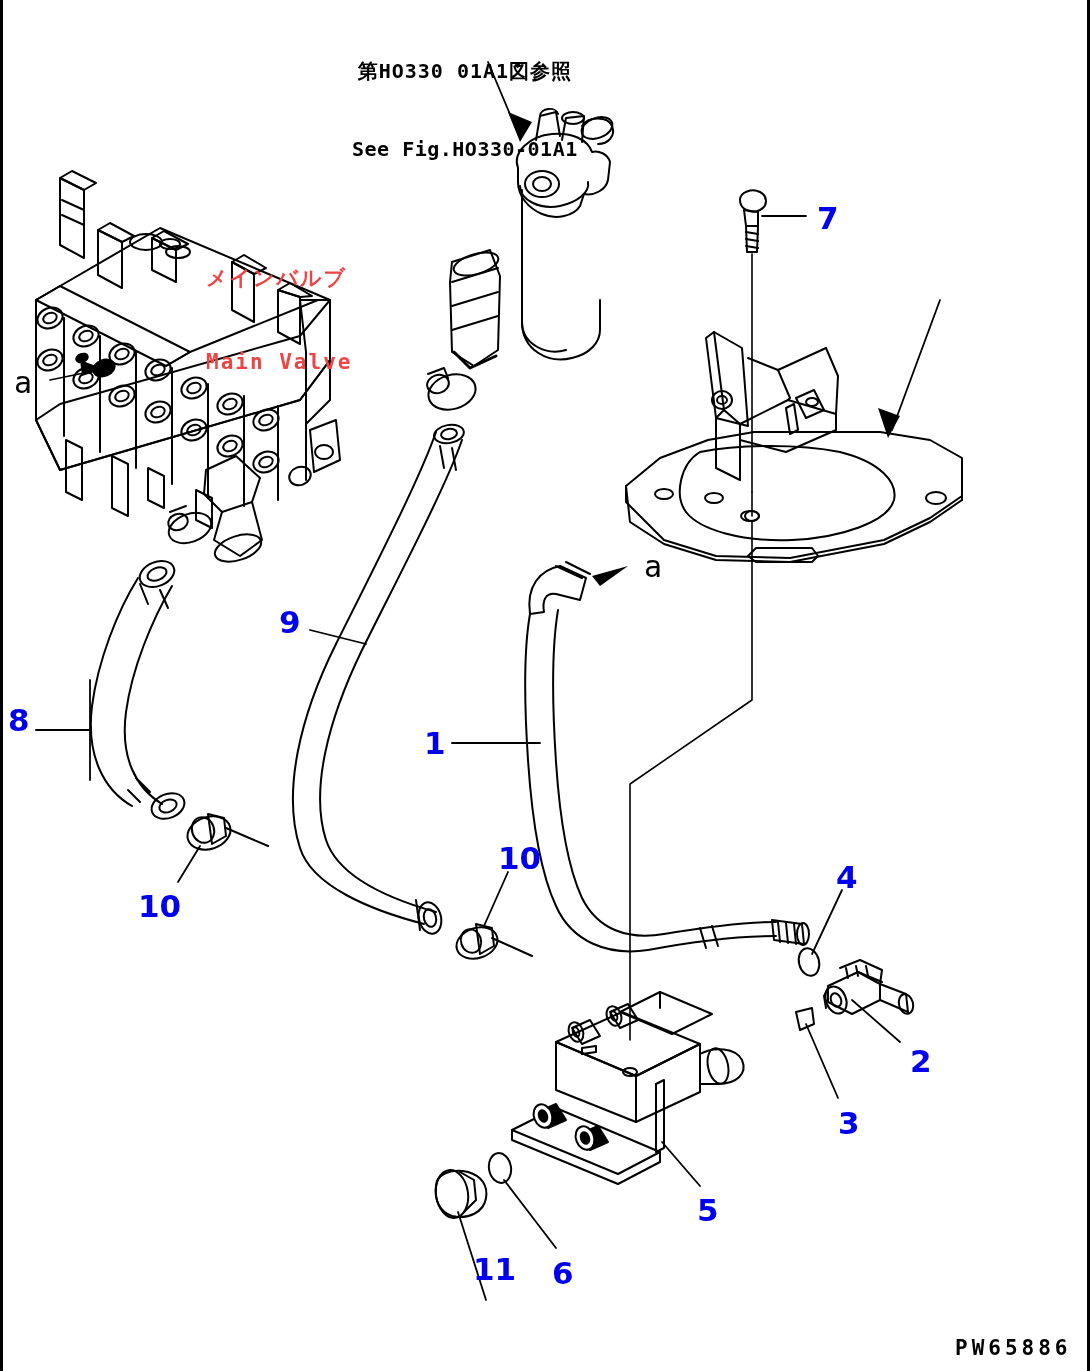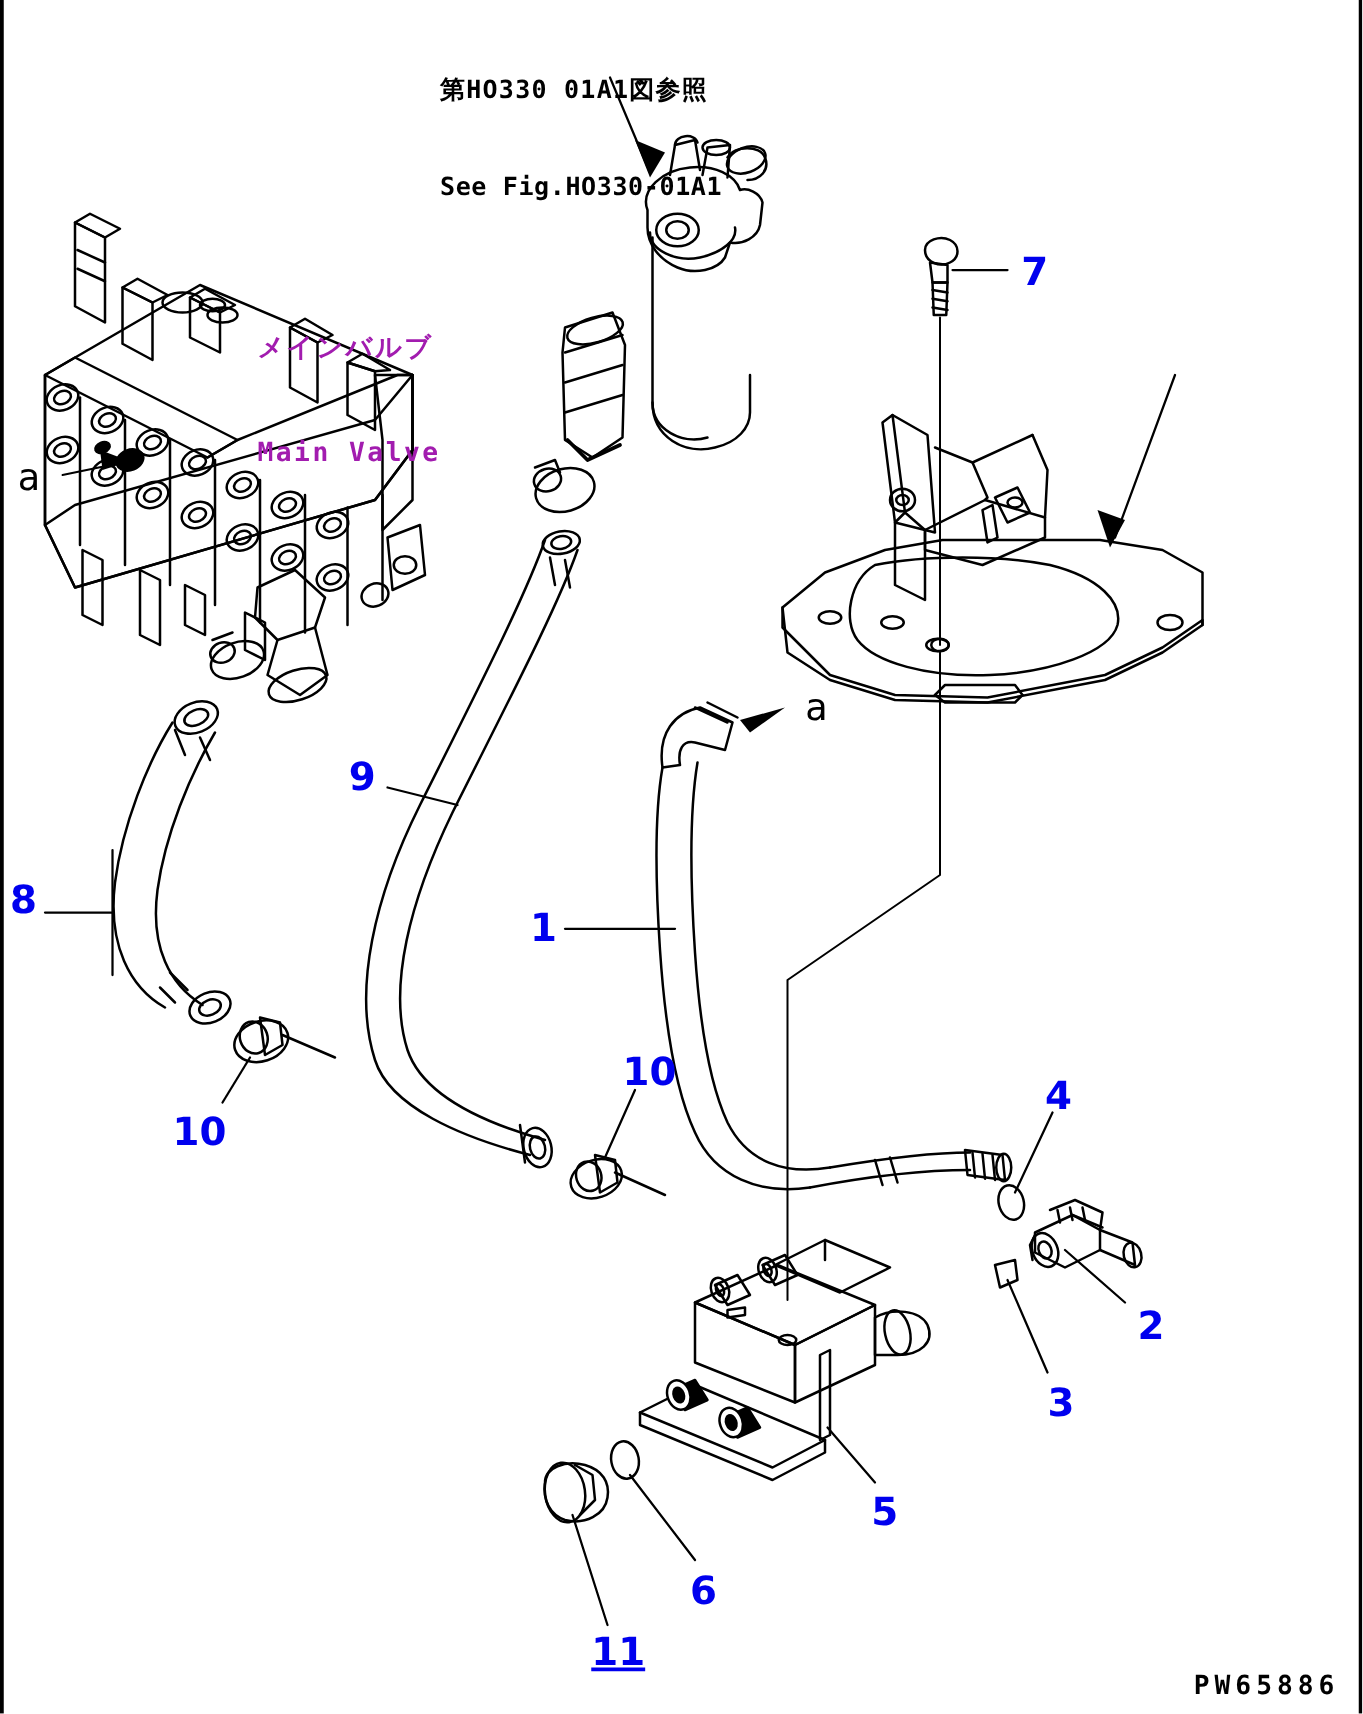--- a/index.html
+++ b/index.html
@@ -28,28 +28,28 @@
     color: #000000;
   }
   .ref-note {
     font-family: "DejaVu Sans Mono", "Liberation Mono", monospace;
     font-size: 20px;
     line-height: 26px;
     letter-spacing: 0.5px;
     font-weight: 600;
     color: #000;
   }
-  .ref-note .jp { letter-spacing: 1px; }
+  .ref-note .jp { letter-spacing: 1px; text-align: center; }
   .valve-label {
     font-family: "DejaVu Sans Mono", "Liberation Mono", monospace;
     font-size: 21px;
     line-height: 28px;
     letter-spacing: 2px;
     font-weight: 600;
-    color: #a21caf;
+    color: #ef4444;
   }
   .callout {
     font-family: "DejaVu Sans", "Liberation Sans", sans-serif;
     font-weight: bold;
     font-size: 31px;
     color: #0000ee;
     line-height: 1;
   }
   .sect-letter {
     font-family: "DejaVu Sans Mono", "Liberation Mono", monospace;
@@ -498,17 +498,17 @@
   <div class="txt callout" style="left:910px; top:1046px;">2</div>
   <div class="txt callout" style="left:838px; top:1108px;">3</div>
   <div class="txt callout" style="left:836px; top:862px;">4</div>
   <div class="txt callout" style="left:697px; top:1195px;">5</div>
   <div class="txt callout" style="left:552px; top:1258px;">6</div>
   <div class="txt callout" style="left:817px; top:203px;">7</div>
   <div class="txt callout" style="left:8px; top:705px;">8</div>
   <div class="txt callout" style="left:279px; top:607px;">9</div>
   <div class="txt callout" style="left:138px; top:891px;">10</div>
   <div class="txt callout" style="left:498px; top:843px;">10</div>
-  <div class="txt callout" style="left:473px; top:1307px;text-decoration:underline;">11</div>
+  <div class="txt callout" style="left:473px; top:1254px;">11</div>
 
   <div class="txt drawing-no" style="left:955px; top:1336px;">PW65886</div>
 
 </div>
 
 </body></html>

